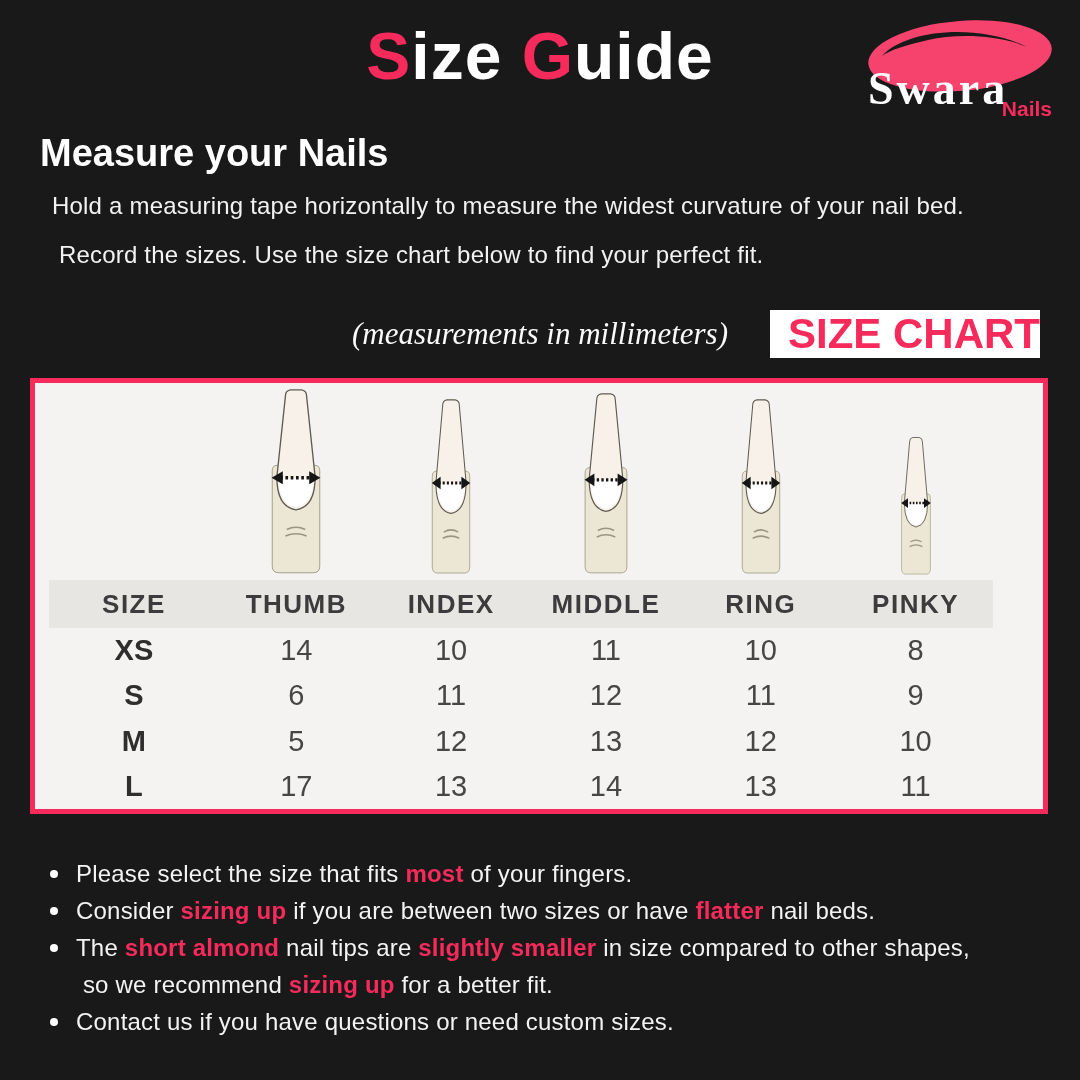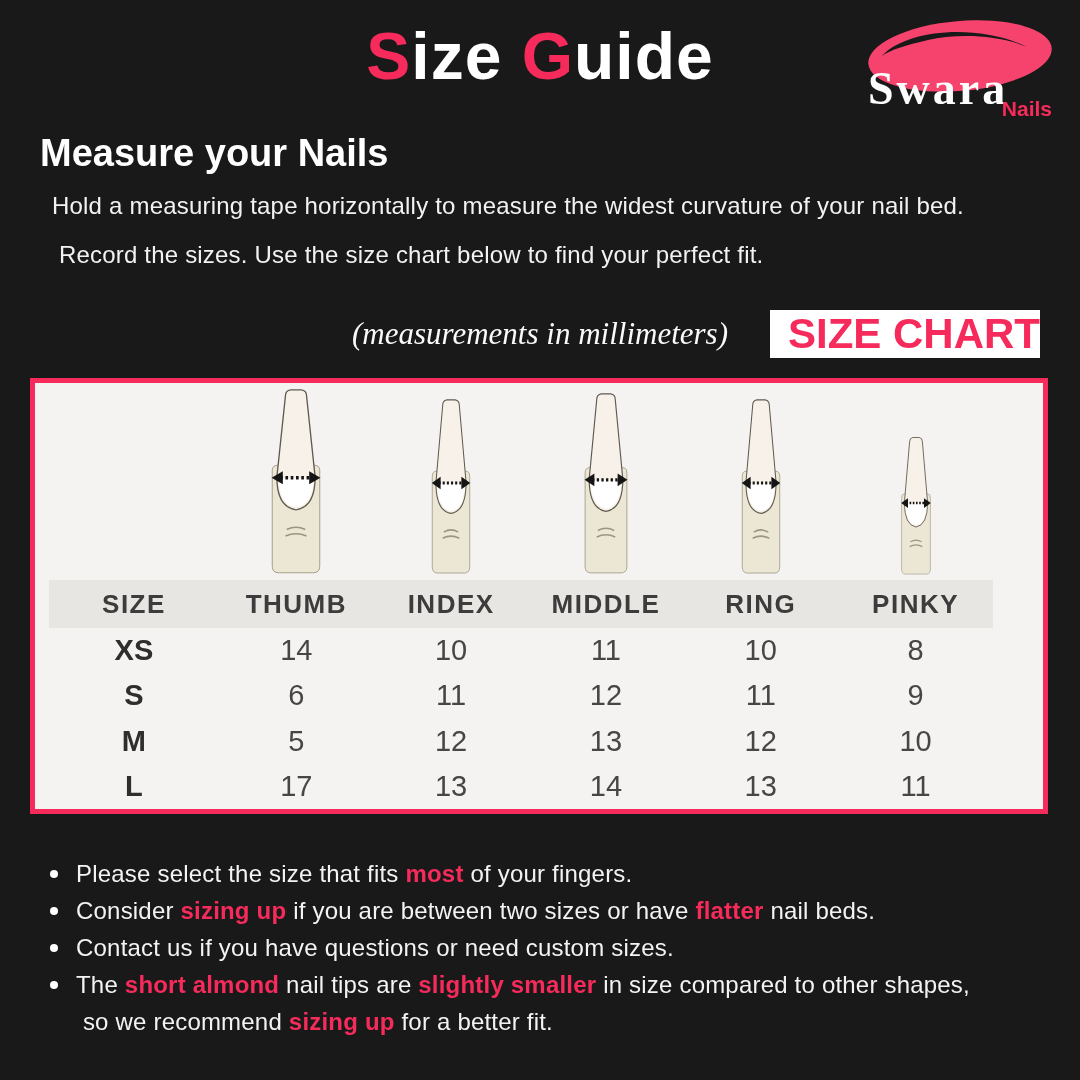--- a/index.html
+++ b/index.html
@@ -202,18 +202,18 @@
               <td>11</td>
             </tr>
           </tbody>
       </table>
     </div>
   </div>
 
   <ul class="notes">
       <li><span class="plain-seg">Please select the size that fits </span><span class="accent-seg">most</span><span class="plain-seg"> of your fingers.</span></li>
       <li><span class="plain-seg">Consider </span><span class="accent-seg">sizing up</span><span class="plain-seg"> if you are between two sizes or have </span><span class="accent-seg">flatter</span><span class="plain-seg"> nail beds.</span></li>
-      <li><span class="plain-seg">Contact us if you have questions or need custom sizes.</span></li>
       <li><span class="plain-seg">The </span><span class="accent-seg">short almond</span><span class="plain-seg"> nail tips are </span><span class="accent-seg">slightly smaller</span><span class="plain-seg"> in size compared to other shapes,
  so we recommend </span><span class="accent-seg">sizing up</span><span class="plain-seg"> for a better fit.</span></li>
+      <li><span class="plain-seg">Contact us if you have questions or need custom sizes.</span></li>
     </ul>
 
 </div>
 
 </body></html>

